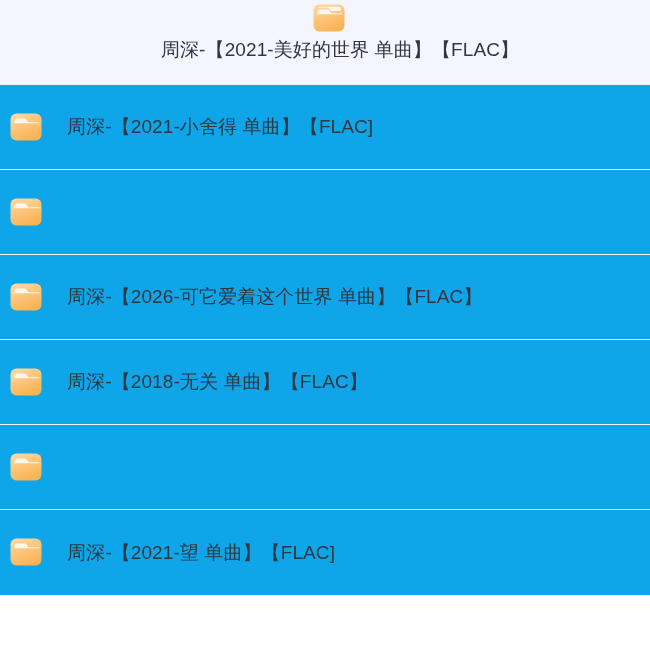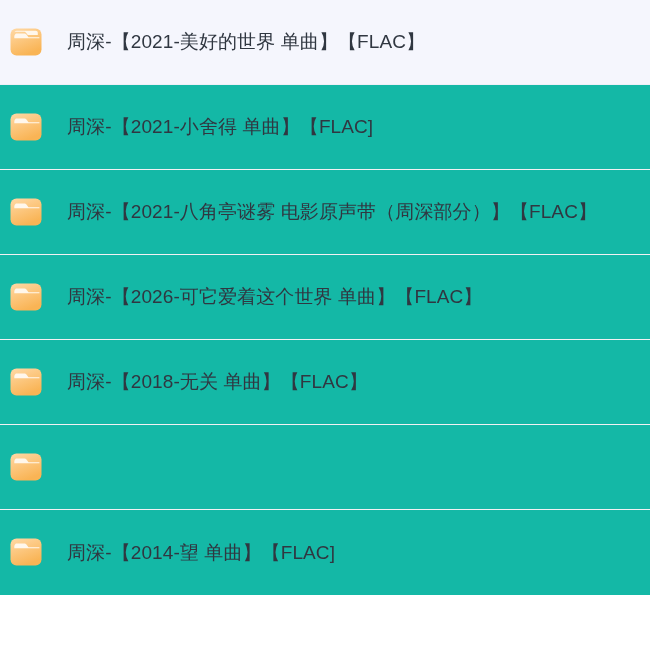--- a/index.html
+++ b/index.html
@@ -23,26 +23,27 @@
   }
 
   .file-row {
     height: 85px;
     min-height: 85px;
     display: flex;
     align-items: center;
     padding-left: 8px;
     box-sizing: border-box;
     border-bottom: 1px solid #f1f1f3;
-    background: #14b8a6;
+    background: #0ea5e9;
     position: relative;
   }
   .file-row.selected {
     background: #f5f6fd;
     border-bottom-color: #eeeff7;
+    flex-direction: column;
   }
   .file-row:last-child {
     border-bottom: none;
   }
 
   .folder-icon {
     width: 37px;
     height: 37px;
     flex: 0 0 37px;
     position: relative;
@@ -108,21 +109,20 @@
         <defs>
           <linearGradient id="fg2" x1="0" y1="0" x2="0.45" y2="1">
             <stop offset="0" stop-color="#ffd9a6"></stop>
             <stop offset="1" stop-color="#f9b455"></stop>
           </linearGradient>
         </defs>
         <rect x="2.5" y="4.5" width="31" height="27" rx="6" ry="6" fill="url(#fg2)"></rect>
         <path d="M6.3 12.6 c0-1.0 0.5-2.2 1.7-3.0 l0 0 h8.3 c1.2 0 1.8 0.5 2.5 1.5 l1.7 2.1 h10.9 v1.0 h-25.1 z" fill="#fff7ec"></path>
       </svg>
     </span>
-    <span class="file-label">周深-【2021-八角亭谜雾 电影原声带（周深部分）】【FLAC】</span>
   </div>
 
   <div class="file-row">
     <span class="folder-icon">
       <svg viewBox="0 0 37 37" xmlns="http://www.w3.org/2000/svg">
         <defs>
           <linearGradient id="fg3" x1="0" y1="0" x2="0.45" y2="1">
             <stop offset="0" stop-color="#ffd9a6"></stop>
             <stop offset="1" stop-color="#f9b455"></stop>
           </linearGradient>
@@ -172,16 +172,16 @@
         <defs>
           <linearGradient id="fg7" x1="0" y1="0" x2="0.45" y2="1">
             <stop offset="0" stop-color="#ffd9a6"></stop>
             <stop offset="1" stop-color="#f9b455"></stop>
           </linearGradient>
         </defs>
         <rect x="2.5" y="4.5" width="31" height="27" rx="6" ry="6" fill="url(#fg7)"></rect>
         <path d="M6.3 12.6 c0-1.0 0.5-2.2 1.7-3.0 l0 0 h8.3 c1.2 0 1.8 0.5 2.5 1.5 l1.7 2.1 h10.9 v1.0 h-25.1 z" fill="#fff7ec"></path>
       </svg>
     </span>
-    <span class="file-label">周深-【2014-望 单曲】【FLAC]</span>
+    <span class="file-label">周深-【2021-望 单曲】【FLAC]</span>
   </div>
 
 </div>
 
 </body></html>

